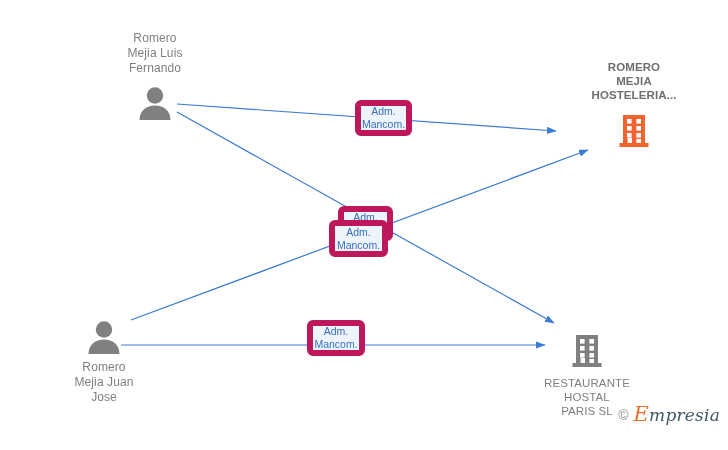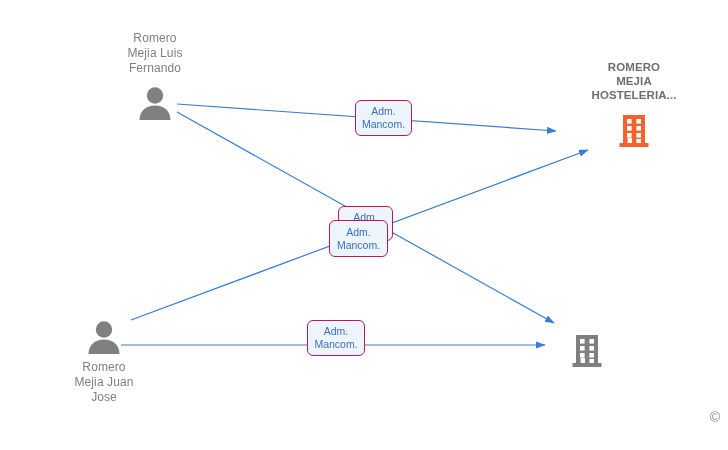--- a/index.html
+++ b/index.html
@@ -52,21 +52,21 @@
     font-size: 11.5px;
     line-height: 14px;
     color: #6e6e6e;
   }
 
   
   .edge-label {
     position: absolute;
     box-sizing: border-box;
     background: #eef4fc;
-    border: 1px solid #be185d;
+    border: 6px solid #be185d;
     border-radius: 6px;
     color: #3a6fbd;
     font-size: 10.5px;
     line-height: 13px;
     text-align: center;
     display: flex;
     flex-direction: column;
     align-items: center;
     justify-content: center;
     white-space: pre-line;
@@ -181,30 +181,34 @@
         <rect x="18.4" y="5" width="4.6" height="4.6" fill="#ffffff"></rect>
         <rect x="9" y="12" width="4.6" height="4.6" fill="#ffffff"></rect>
         <rect x="18.4" y="12" width="4.6" height="4.6" fill="#ffffff"></rect>
         <rect x="9" y="19" width="4.6" height="4.6" fill="#ffffff"></rect>
         <rect x="18.4" y="19" width="4.6" height="4.6" fill="#ffffff"></rect>
         <rect x="18.4" y="25" width="4.6" height="4" fill="#ffffff"></rect>
         <rect x="9.6" y="24" width="4.4" height="5" fill="#ffffff"></rect>
       </svg>
     </span>
   </div>
+  <div class="node-label company-label" style="left:525px; top:376px; width:124px;">RESTAURANTE
+HOSTAL
+PARIS  SL</div>
 
   <div class="edge-label" style="left:355px; top:100px; width:57px; height:36px;">Adm.
 Mancom.</div>
 
   <div class="edge-label back" style="left:338px; top:206px; width:55px; height:35px;">Adm.
 Mancom.</div>
 
   <div class="edge-label front" style="left:329px; top:220px; width:59px; height:37px;">Adm.
 Mancom.</div>
 
   <div class="edge-label" style="left:307px; top:320px; width:58px; height:36px;">Adm.
 Mancom.</div>
 
   <div id="watermark">
     <span class="copy">©</span>
+    <span class="brand"><span class="cap">E</span><span>mpresia</span></span>
   </div>
 
 </div>
 
 </body></html>

